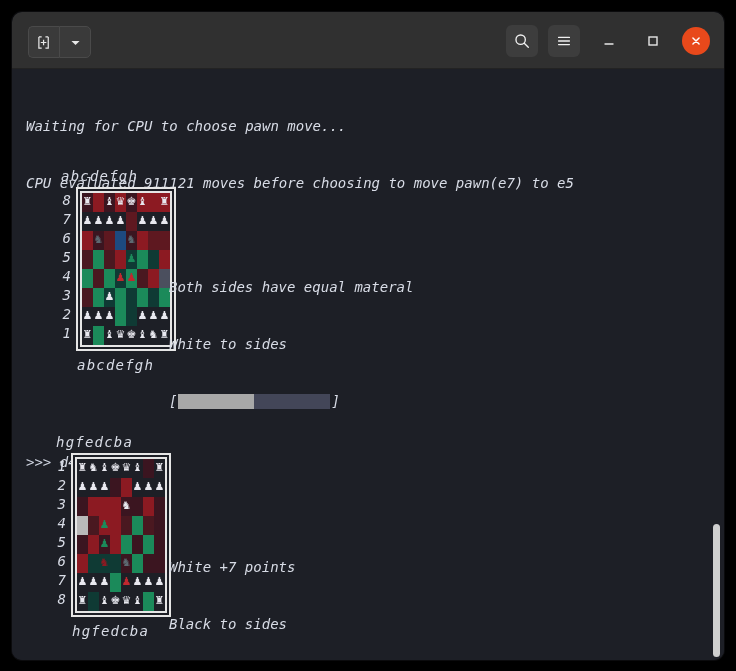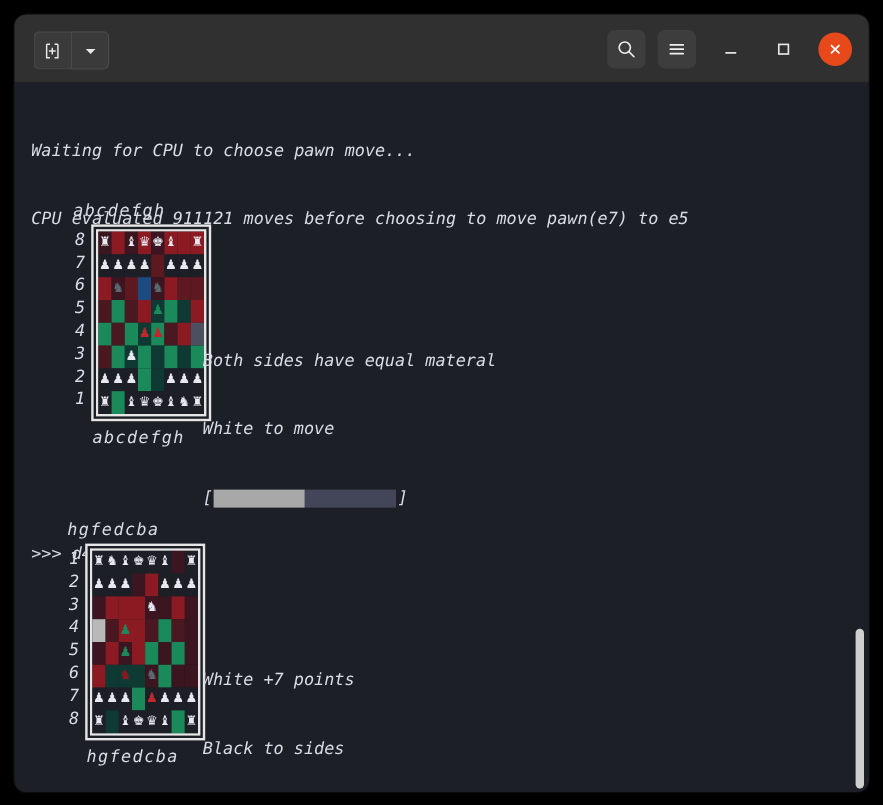--- a/index.html
+++ b/index.html
@@ -329,23 +329,23 @@
                 <div class="cell" style="background: rgb(29, 31, 38); color: rgb(232, 232, 239);"><span>♝</span></div>
                 <div class="cell" style="background: rgb(29, 31, 38); color: rgb(232, 232, 239);"><span>♞</span></div>
                 <div class="cell" style="background: rgb(29, 31, 38); color: rgb(232, 232, 239);"><span>♜</span></div>
               </div>
           </div>
         </div>
       </div>
       <div class="file-row" style="margin-top:6px; margin-left:16px;">abcdefgh</div>
     </div>
 
-    <div class="side-info" style="left:157px; top:185px;">
+    <div class="side-info" style="left:157px; top:171px;">
       <div class="line">Both sides have equal materal</div>
-      <div class="line">White to move</div>
+      <div class="line">White to sides</div>
       <div class="bar-line">
         <span class="bar-bracket">[</span>
         <span class="bar-track" id="b1-bar" style="width:152px;">
           <span class="bar-fill" style="width: 50%;"></span>
           <span class="bar-rest" style="width: 50%;"></span>
         </span>
         <span class="bar-bracket">]</span>
       </div>
     </div>
 

